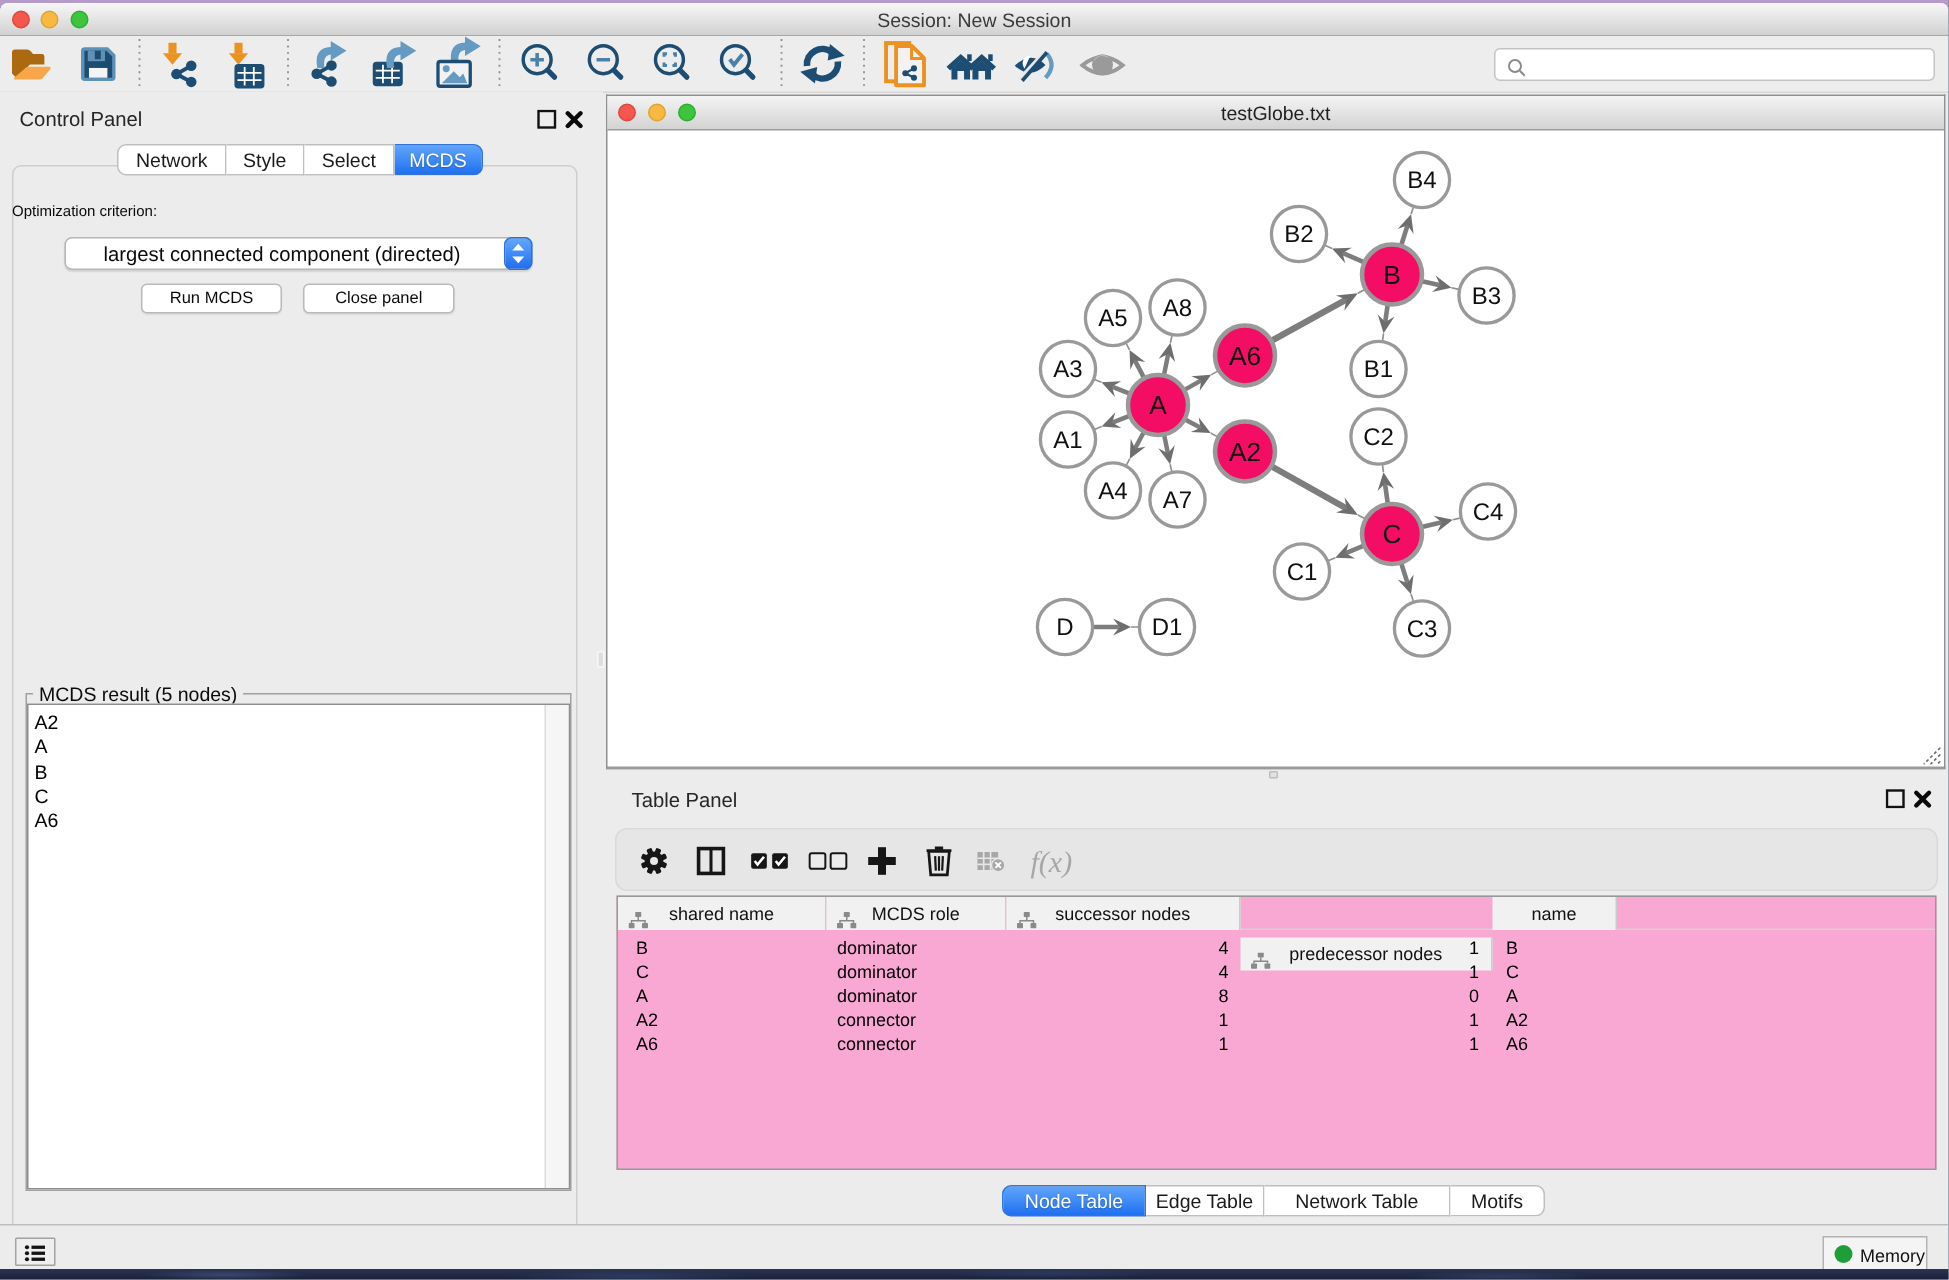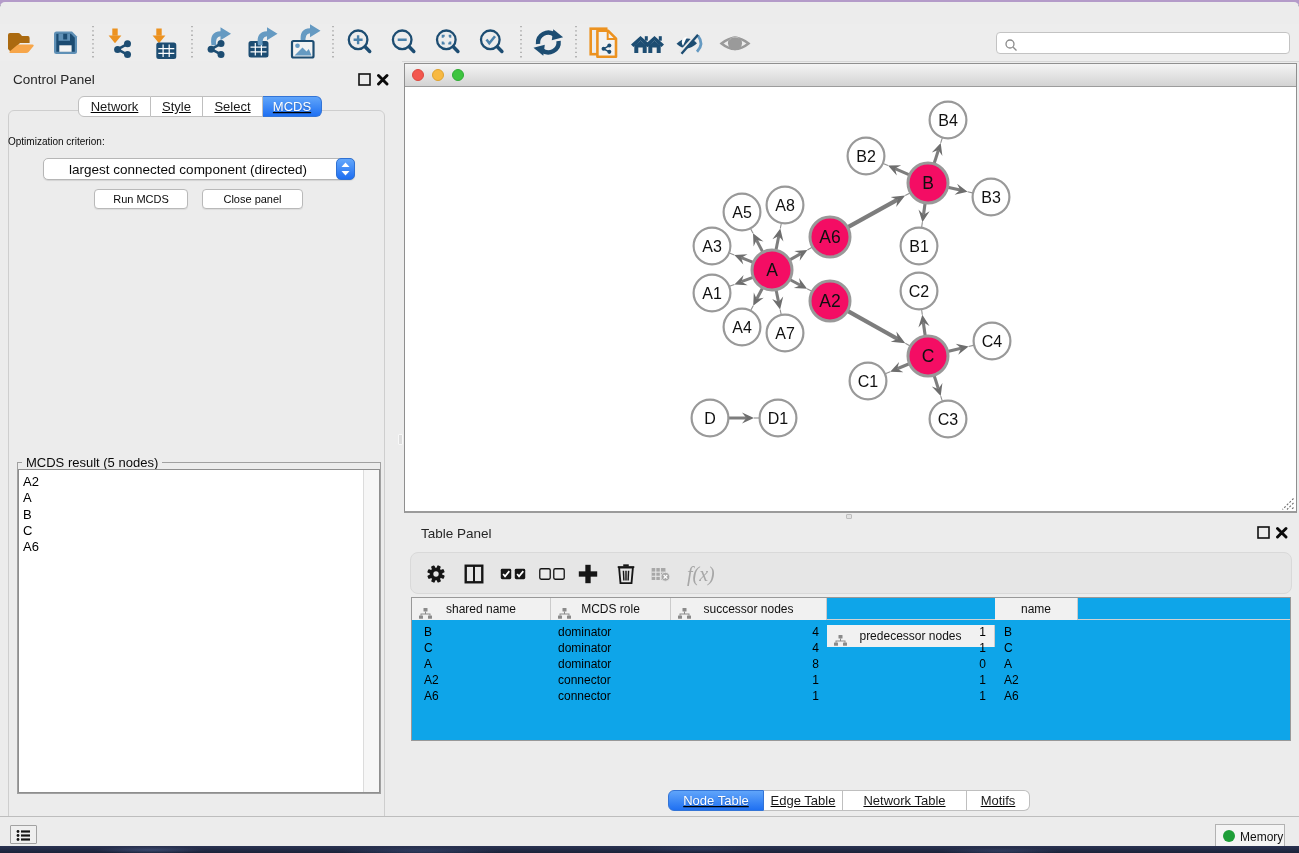--- a/index.html
+++ b/index.html
@@ -15,21 +15,21 @@
 .tl.r { background:#f3574e; border:1px solid #dc4840; }
 .tl.y { background:#f7b942; border:1px solid #dfa32f; }
 .tl.g { background:#3ec43f; border:1px solid #2fad36; }
 
 #toolbar { position:absolute; left:0; top:22px; width:100%; height:38px; background:#ededed; border-bottom:1px solid #d6d6d6; }
 #searchbox { position:absolute; left:996px; top:8px; width:294px; height:22px; background:#fff; border:1px solid #c3c3c3; border-radius:4px; }
 
 #ctrl { position:absolute; left:0; top:59px; width:402px; height:755px; background:#ececec; }
 .ptitle { position:absolute; font-size:13.5px; color:#262626; }
 #mcds-panel { position:absolute; left:8px; top:49px; width:377px; height:744px; background:#ececec; border:1px solid #cecece; border-radius:6px; }
-.tabrow { position:absolute; display:flex;text-decoration:underline; }
+.tabrow { position:absolute; display:flex; }
 .tab { height:21px; background:#fff; border:1px solid #bfbfbf; border-left:none; font-size:13px; color:#1a1a1a; text-align:center; line-height:19px; }
 .tab.first { border-left:1px solid #bfbfbf; border-radius:6px 0 0 6px; }
 .tab.last { border-radius:0 6px 6px 0; }
 .tab.sel { background:linear-gradient(#60a5fa,#1f70f2); color:#fff; border-color:#3374d6; text-shadow:0 1px 1px rgba(0,0,0,0.25); }
 #dropdown { position:absolute; left:43px; top:97px; width:312px; height:22px; background:#fff; border:1px solid #b6b6b6; border-radius:5px; box-shadow:0 1px 1px rgba(0,0,0,0.1); }
 #dropdown .txt { position:absolute; left:0; right:22px; top:3px; text-align:center; font-size:13.5px; color:#0a0a0a; }
 #dropdown .step { position:absolute; right:-1px; top:-1px; width:19px; height:22px; background:linear-gradient(#63a7fb,#1e6ef1); border-radius:5px; border:1px solid #2f71d3; }
 .btn { position:absolute; height:20px; background:#fff; border:1px solid #b9b9b9; border-radius:4px; font-size:11px; color:#0a0a0a; text-align:center; line-height:18px; box-shadow:0 1px 1px rgba(0,0,0,0.07); }
 #fieldset { position:absolute; left:17px; top:401px; width:364px; height:332px; border:1px solid #a0a0a0; }
 #fieldset .legend { position:absolute; left:4px; top:-8px; background:#ececec; padding:0 4px; font-size:13px; color:#0a0a0a; white-space:nowrap; }
@@ -43,38 +43,44 @@
 #membtn .dot { position:absolute; left:7px; top:5px; width:12px; height:12px; border-radius:50%; background:#1e9e38; }
 #membtn .lbl { position:absolute; left:24px; top:5px; }
 
 #gwin { position:absolute; left:404px; top:61px; width:893px; height:450px; background:#fff; border:1px solid #8f8f8f; border-bottom:2px solid #9b9b9b; }
 #gwin .gtitle { position:absolute; left:0; top:0; width:100%; height:23px; background:linear-gradient(#f4f4f4,#d3d3d3); border-bottom:1px solid #9c9c9c; }
 #gwin .gtitle .title { position:absolute; width:100%; text-align:center; top:4px; font-size:13px; color:#1f1f1f; }
 #gwin .tl { width:12px; height:12px; top:5px; }
 
 #tpanel { position:absolute; left:402px; top:516px; width:897px; height:298px; }
 #ttoolbar { position:absolute; left:8px; top:34px; width:882px; height:42px; background:#e6e6e6; border:1px solid #d9d9d9; border-radius:8px; }
-#ttable { position:absolute; left:9px; top:79px; width:880px; height:144px; background:#0ea5e9; border:1px solid #989898; }
+#ttable { position:absolute; left:9px; top:79px; width:880px; height:183px; background:#f9a8d4; border:1px solid #989898; }
 #thead { position:absolute; left:0; top:0; width:100%; height:22px; font-size:12px; color:#111; border-bottom:1px solid #d2d2d2; }
 #thead .hc { position:absolute; top:0; height:22px; border-right:1px solid #cbcbcb; text-align:center; line-height:22px; background:#f1f1f1; }
 #tbody { position:absolute; left:0; top:26px; width:100%; font-size:12px; color:#000; }
 #tbody .row { position:absolute; height:16px; line-height:16px; width:100%; }
 #tbody .c { position:absolute; }
 #desktop-bottom { position:absolute; left:0; top:846px; width:1299px; height:7px;
   background:
    radial-gradient(ellipse 80px 5px at 150px 4px, rgba(90,110,160,0.45), rgba(90,110,160,0) 70%),
    radial-gradient(ellipse 120px 6px at 420px 5px, rgba(70,90,140,0.4), rgba(70,90,140,0) 70%),
    radial-gradient(ellipse 100px 5px at 700px 3px, rgba(60,80,130,0.35), rgba(60,80,130,0) 70%),
    radial-gradient(ellipse 90px 5px at 1000px 5px, rgba(80,100,150,0.35), rgba(80,100,150,0) 70%),
    linear-gradient(#2a3352, #1a2138); }
 </style>
 </head>
 <body>
 <div id="desktop-top"></div>
 <div id="app">
+  <div id="titlebar">
+    <div class="tl r" style="left:8px;"></div>
+      <div class="tl y" style="left:27px;"></div>
+      <div class="tl g" style="left:47px;"></div>
+    <div class="title">Session: New Session</div>
+  </div>
   <div id="toolbar">
     <svg id="tbicons" class="abs" width="780" height="38" viewBox="0 0 780 38" style="left:0;top:0;">
         <g transform="translate(0,-24)">
           <line x1="93" y1="26" x2="93" y2="60" stroke="#8f8f8f" stroke-width="1.2" stroke-dasharray="1.3,3"></line>
           <line x1="192" y1="26" x2="192" y2="60" stroke="#8f8f8f" stroke-width="1.2" stroke-dasharray="1.3,3"></line>
           <line x1="333" y1="26" x2="333" y2="60" stroke="#8f8f8f" stroke-width="1.2" stroke-dasharray="1.3,3"></line>
           <line x1="521" y1="26" x2="521" y2="60" stroke="#8f8f8f" stroke-width="1.2" stroke-dasharray="1.3,3"></line>
           <line x1="576" y1="26" x2="576" y2="60" stroke="#8f8f8f" stroke-width="1.2" stroke-dasharray="1.3,3"></line>
           <path d="M8 49 L8 35 Q8 33 10 33 L18 33 Q19.5 33 20.5 34.2 L22 36 L28 36 Q29.6 36 29.6 38 L29.6 43 L20 43 L11 52 Z" fill="#ab6a10"></path>
           <path d="M19.3 44.5 L32.5 44.5 Q34.3 44.5 33.6 46 L28.6 52 Q27.8 53 26 53 L10.3 53 Q8.6 53 9.6 51.6 L17 45.3 Q18 44.5 19.3 44.5 Z" fill="#f7a64a"></path>
@@ -260,20 +266,21 @@
         <div class="item">C</div>
         <div class="item">A6</div>
       </div>
     </div>
   </div>
   <div id="gwin">
     <div class="gtitle">
       <div class="tl r" style="left:7px;"></div>
         <div class="tl y" style="left:27px;"></div>
         <div class="tl g" style="left:47px;"></div>
+      <div class="title">testGlobe.txt</div>
     </div>
     <svg id="graph" class="abs" style="left:0;top:22px;" width="891" height="423" viewBox="0 0 891 423">
         <line x1="349.3" y1="190.8" x2="336.5" y2="195.7" stroke="#7d7d7d" stroke-width="3"></line>
         <line x1="329.4" y1="198.4" x2="323.8" y2="200.6" stroke="#8f8f8f" stroke-width="1.1"></line>
         <polygon points="329.4,198.4 338.6,188.9 336.5,195.7 342.6,199.3" fill="#6e6e6e"></polygon>
         <line x1="349.4" y1="176.9" x2="336.3" y2="171.7" stroke="#7d7d7d" stroke-width="3"></line>
         <line x1="329.3" y1="168.9" x2="323.7" y2="166.7" stroke="#8f8f8f" stroke-width="1.1"></line>
         <polygon points="329.3,168.9 342.5,168.2 336.3,171.7 338.3,178.6" fill="#6e6e6e"></polygon>
         <line x1="358.2" y1="200.8" x2="351.7" y2="213.0" stroke="#7d7d7d" stroke-width="3"></line>
         <line x1="348.2" y1="219.8" x2="345.4" y2="225.1" stroke="#8f8f8f" stroke-width="1.1"></line>

